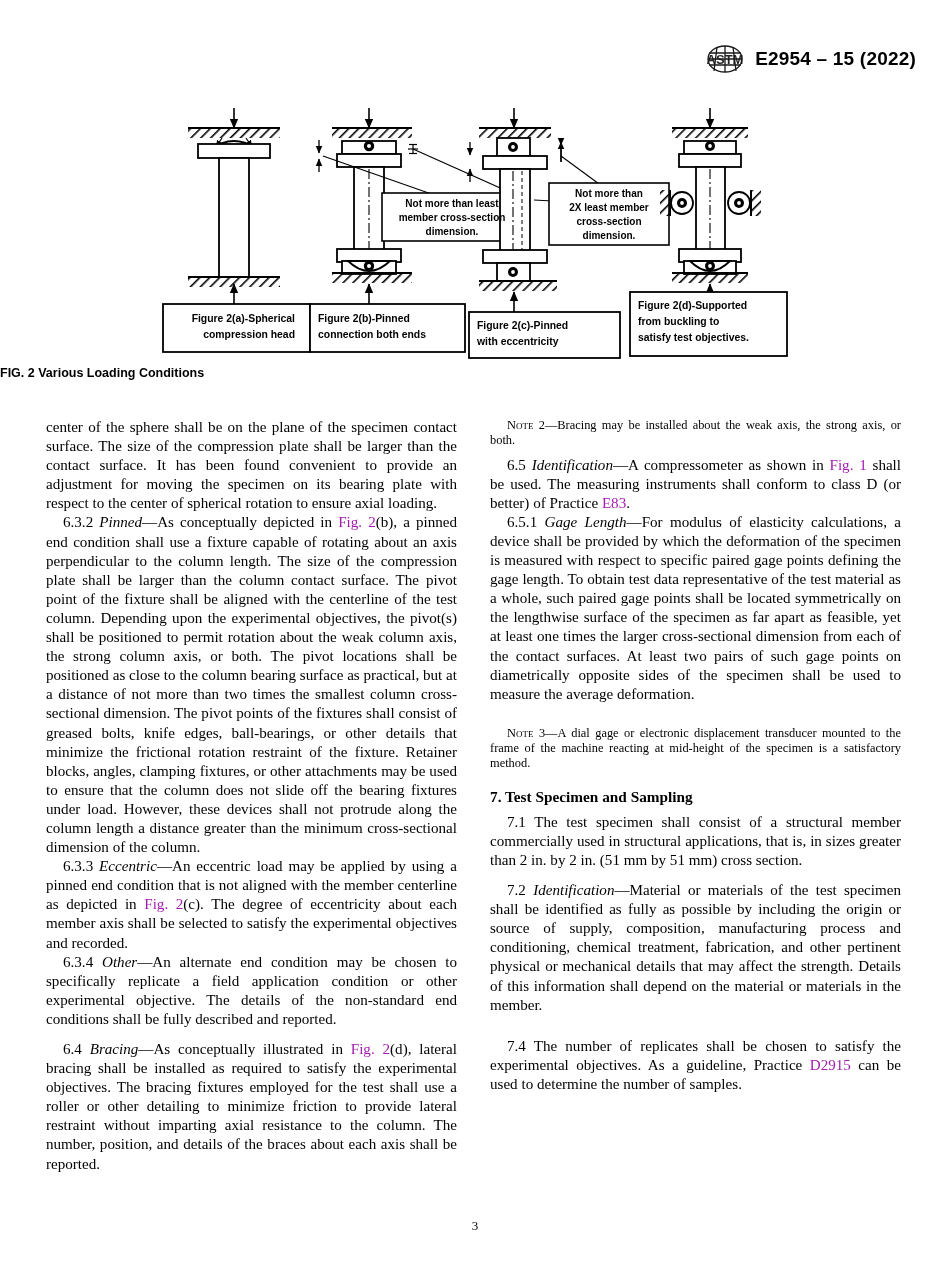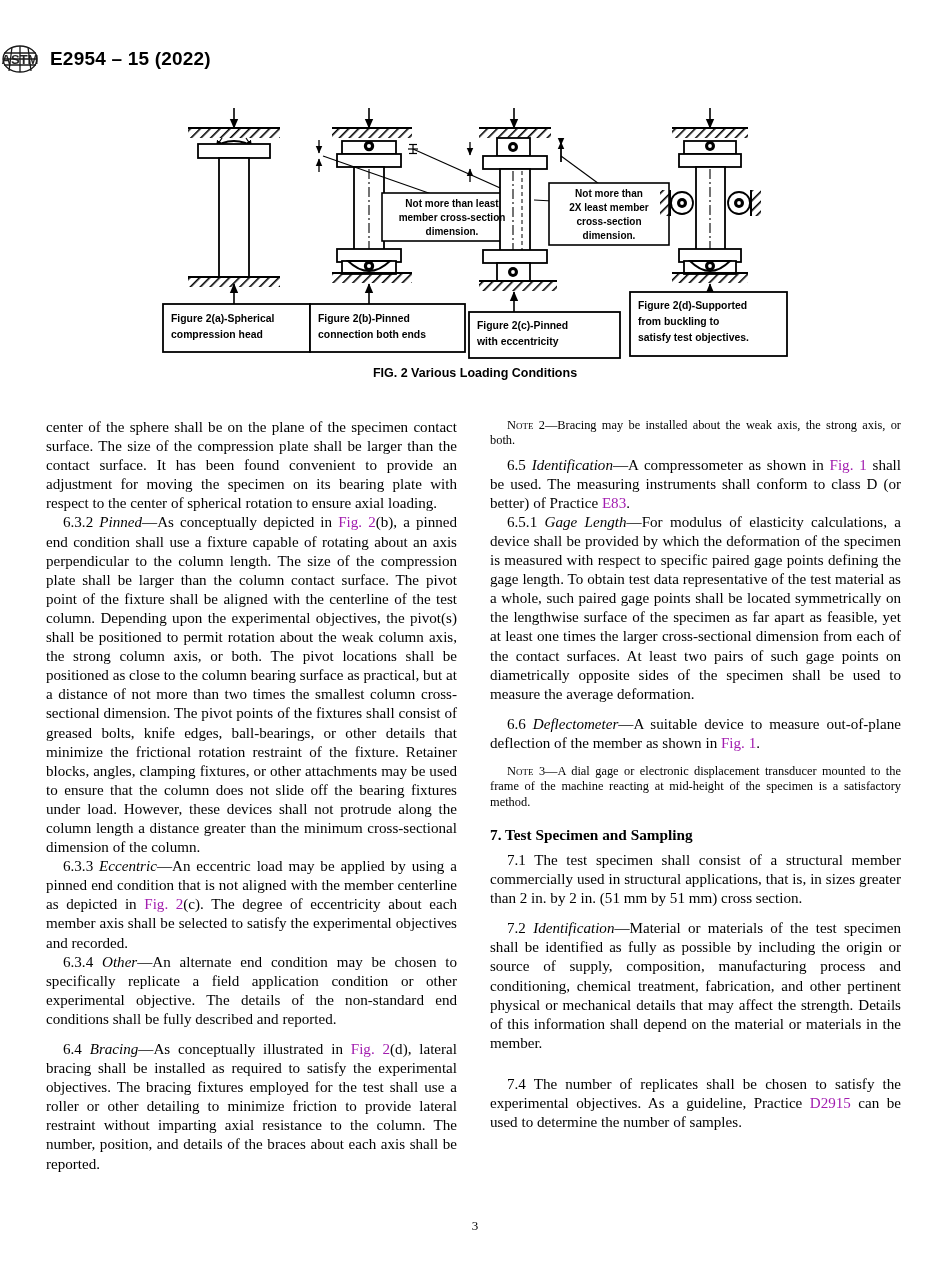--- a/index.html
+++ b/index.html
@@ -18,21 +18,21 @@
 
   
   .page-header {
     position: absolute;
     top: 44px;
     left: 0;
     width: 916px;
     text-align: center;
     display: flex;
     align-items: center;
-    justify-content: flex-start;
+    justify-content: flex-end;
     gap: 10px;
   }
   .astm-logo {
     display: inline-block;
     width: 40px;
     height: 30px;
   }
   .std-designation {
     font-family: "Liberation Sans", sans-serif;
     font-weight: bold;
@@ -47,21 +47,20 @@
     left: 0;
     width: 950px;
     height: 290px;
   }
   .figure-svg { display: block; }
   .fig-caption {
     position: absolute;
     top: 366px;
     left: 0;
     width: 950px;
-    text-align: center;
     font-family: "Liberation Sans", sans-serif;
     font-weight: bold;
     font-size: 12.5px;
   }
 
   
   .columns {
     position: absolute;
     top: 418px;
     left: 46px;
@@ -316,21 +315,21 @@
   <div>dimension.</div>
 </div>
 
 <div style="position:absolute; left:552px; top:87px; width:114px; text-align:center; line-height:14px;" class="fig-call-text">
   <div>Not more than</div>
   <div>2X least member</div>
   <div>cross-section</div>
   <div>dimension.</div>
 </div>
 
-<div style="position:absolute; left:171px; top:211px; width:135px; line-height:16px;" class="fig-label-text">
+<div style="position:absolute; left:160px; top:211px; width:135px; line-height:16px;text-align:right;" class="fig-label-text">
   <div>Figure 2(a)-Spherical</div>
   <div>compression head</div>
 </div>
 <div style="position:absolute; left:318px; top:211px; width:145px; line-height:16px;" class="fig-label-text">
   <div>Figure 2(b)-Pinned</div>
   <div>connection both ends</div>
 </div>
 <div style="position:absolute; left:477px; top:218px; width:142px; line-height:16px;" class="fig-label-text">
   <div>Figure 2(c)-Pinned</div>
   <div>with eccentricity</div>
@@ -366,21 +365,20 @@
     <p class="note"><span class="note-label">Note</span><span> 2—Bracing may be installed about the weak axis, the strong axis, or both.</span></p>
 
     <div class="gap-sm"></div>
 
     <p class="body indent"><span>6.5</span><span> </span><i>Identification</i><span>—A compressometer as shown in </span><span class="ref">Fig. 1</span><span> shall be used. The measuring instruments shall conform to class D (or better) of Practice </span><span class="ref">E83</span><span>.</span></p>
 
     <p class="body indent"><span>6.5.1</span><span> </span><i>Gage Length</i><span>—For modulus of elasticity calculations, a device shall be provided by which the deformation of the specimen is measured with respect to specific paired gage points defining the gage length. To obtain test data representative of the test material as a whole, such paired gage points shall be located symmetrically on the lengthwise surface of the specimen as far apart as feasible, yet at least one times the larger cross-sectional dimension from each of the contact surfaces. At least two pairs of such gage points on diametrically opposite sides of the specimen shall be used to measure the average deformation.</span></p>
 
     <div class="gap-md"></div>
 
-    <p class="body indent"><span>6.6</span><span> </span><i>Deflectometer</i><span>—A suitable device to measure out-of-plane deflection of the member as shown in </span><span class="ref">Fig. 1</span><span>.</span></p>
 
     <div class="gap-md"></div>
 
     <p class="note"><span class="note-label">Note</span><span> 3—A dial gage or electronic displacement transducer mounted to the frame of the machine reacting at mid-height of the specimen is a satisfactory method.</span></p>
 
     <div class="gap-lg"></div>
 
     <h2 class="section-head">7.  Test Specimen and Sampling</h2>
 
     <div class="gap-sm"></div>

